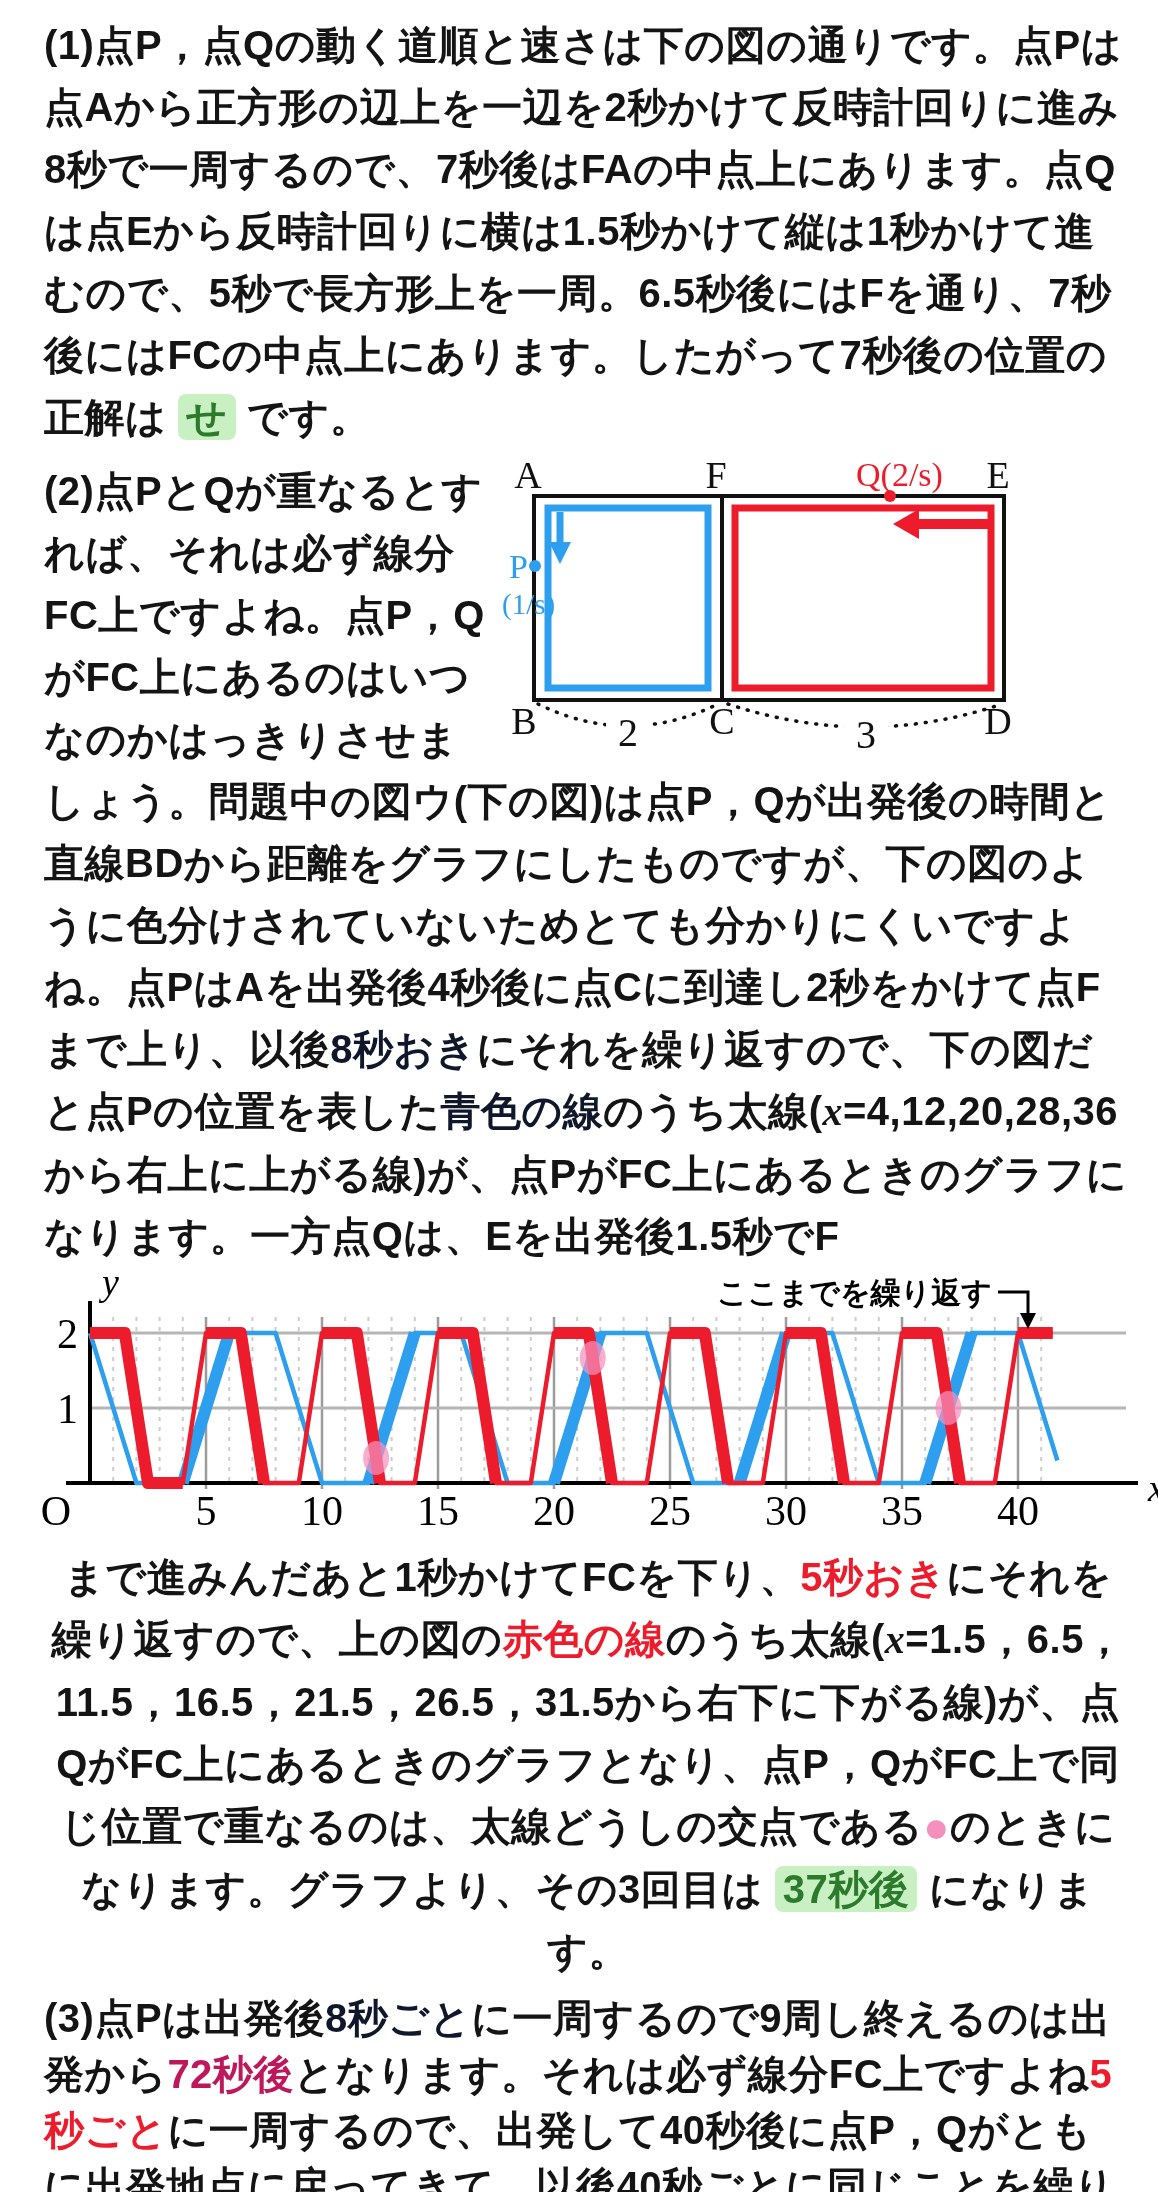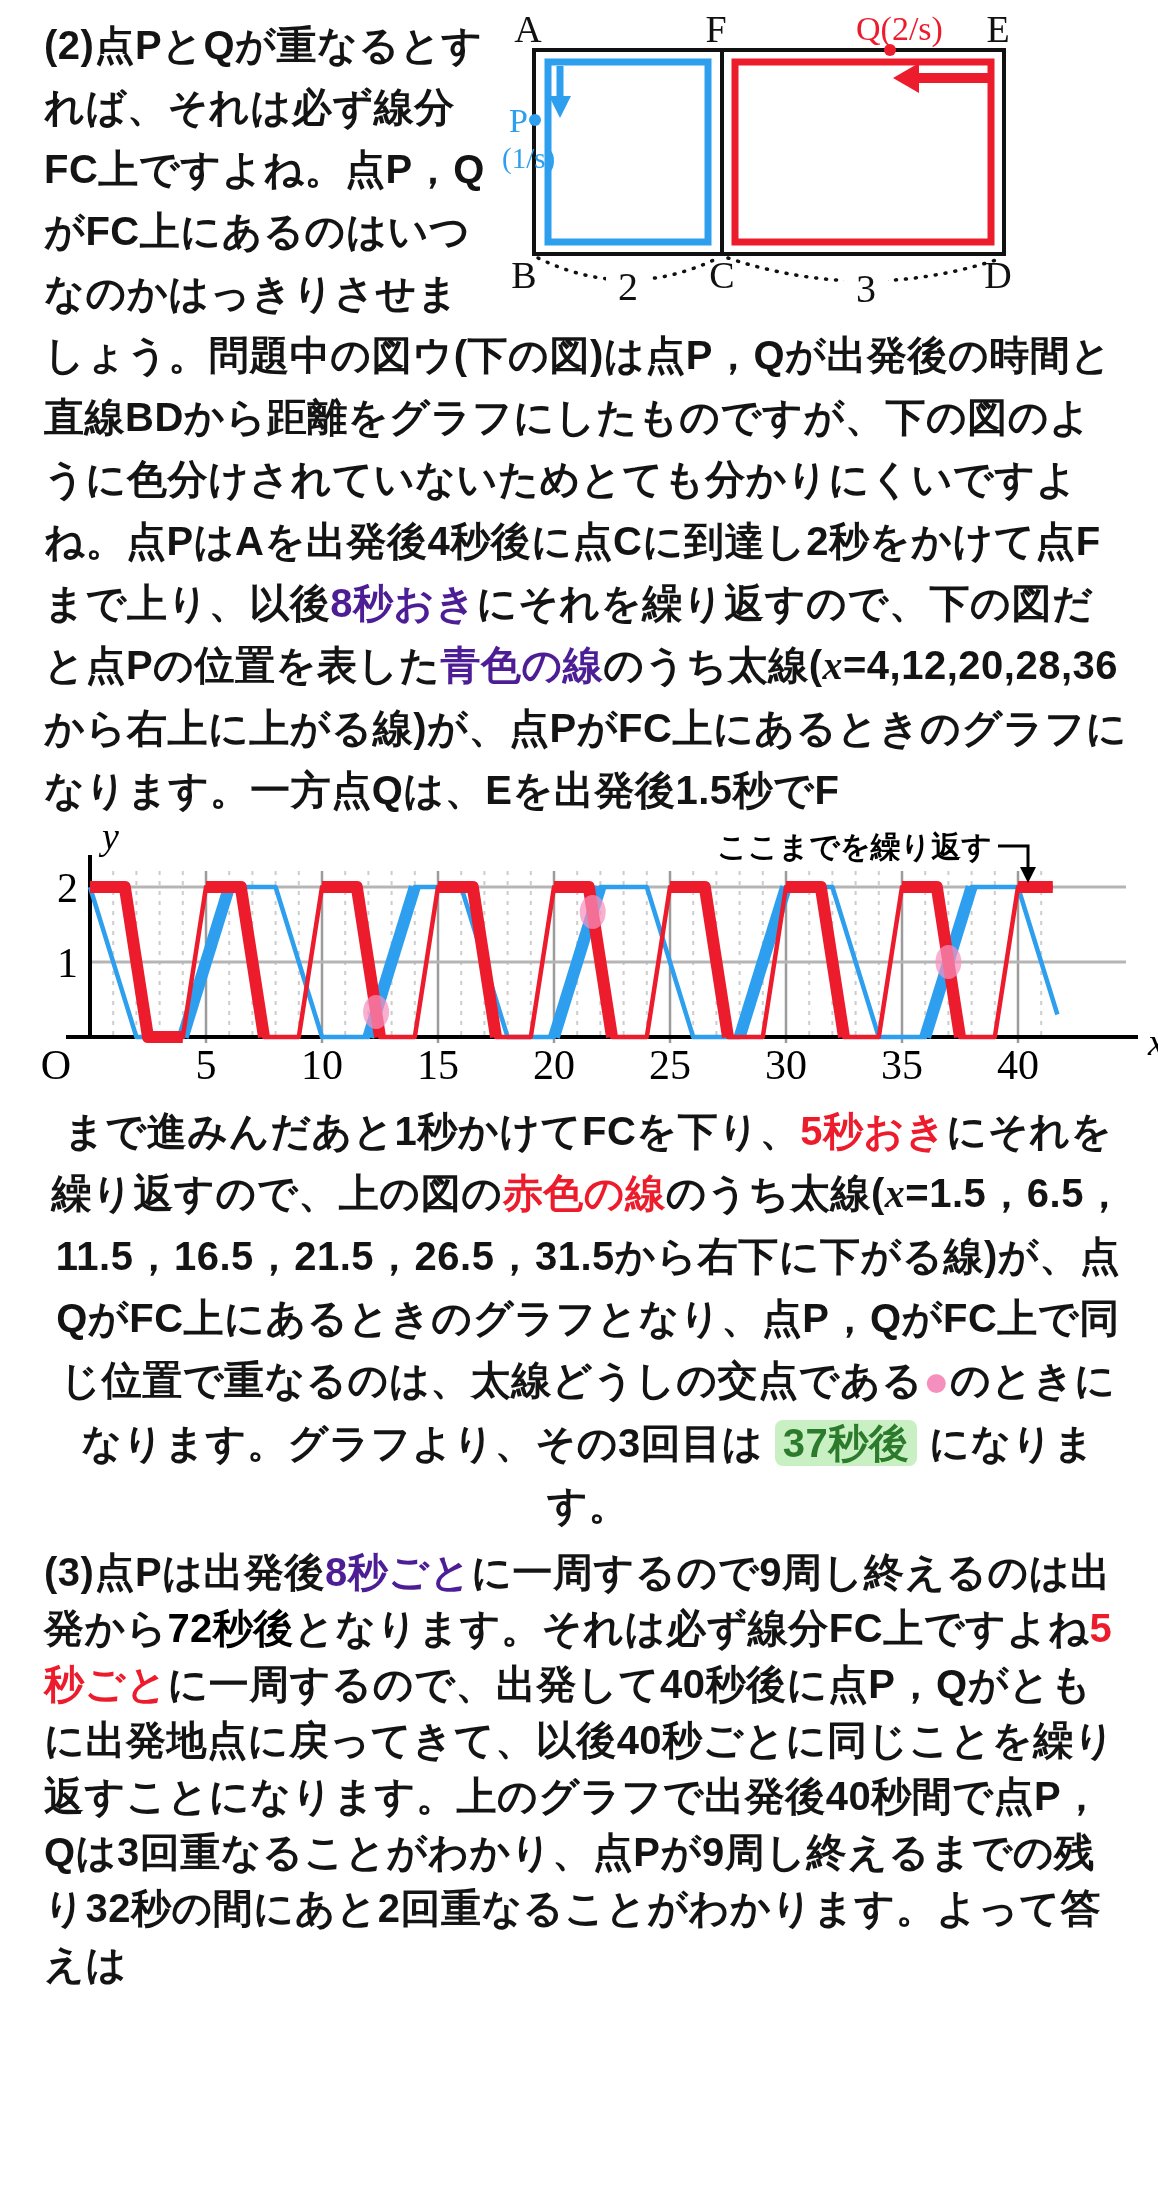--- a/index.html
+++ b/index.html
@@ -11,23 +11,23 @@
   .page{padding:14px 26px 0 44px;}
   .para{
     margin:0;font-size:40px;font-weight:700;line-height:62px;
     letter-spacing:0.5px;text-align:left;color:#141414;
   }
   .p1{margin-bottom:12px;}
   .p2wrap{margin:0;}
   .p4{margin:0 0 8px 0;text-align:center;}
   .p5{line-height:56px;margin:0;}
   .hl{background:#c9f0c2;color:#2c7a2c;border-radius:8px;padding:1px 8px;}
-  .tblue{color:#4c1d95;}
+  .tblue{color:#0f172a;}
   .tred{color:#ed1c2c;}
-  .tgreen{color:#000000;}
+  .tgreen{color:#be185d;}
   .mx{font-family:"Liberation Serif","DejaVu Serif",serif;font-style:italic;font-weight:700;}
   .pinkdot{color:#f590be;font-size:1.1em;vertical-align:-2px;}
   .diagram{
     float:right;width:630px;height:300px;margin:2px 0 2px 12px;
   }
   .diagram svg{display:block;}
   #graph{margin:4px 0 6px -18px;}
   
   .dlabel{font-family:"Liberation Serif","DejaVu Serif",serif;font-size:38px;fill:#111;}
   .dlabel-sm{font-family:"Liberation Serif","DejaVu Serif",serif;font-size:40px;fill:#111;}
@@ -35,20 +35,21 @@
   .dred{font-family:"Liberation Serif","DejaVu Serif",serif;font-size:34px;fill:#ed1c2c;}
   .tick{font-family:"Liberation Serif","DejaVu Serif",serif;font-size:42px;fill:#000;}
   .axis-var{font-family:"Liberation Serif","DejaVu Serif",serif;font-size:38px;font-style:italic;fill:#000;}
   .anno{font-family:"Liberation Sans","DejaVu Sans",sans-serif;font-size:30px;font-weight:700;fill:#000;}
 </style>
 </head>
 <body>
 
 <div class="page">
 
+  <p class="para p1"><span>(1)点P，点Qの動く道順と速さは下の図の通りです。点Pは点Aから正方形の辺上を一辺を2秒かけて反時計回りに進み8秒で一周するので、7秒後はFAの中点上にあります。点Qは点Eから反時計回りに横は1.5秒かけて縦は1秒かけて進むので、5秒で長方形上を一周。6.5秒後にはFを通り、7秒後にはFCの中点上にあります。したがって7秒後の位置の正解は </span><span class="hl">せ</span><span> です。</span></p>
 
   <div class="p2wrap">
     <div class="diagram">
       <svg viewBox="0 0 630 300" width="630" height="300">
         <rect x="32" y="34" width="470" height="204" fill="#ffffff" stroke="#111" stroke-width="4"></rect>
         <line x1="220" y1="34" x2="220" y2="238" stroke="#111" stroke-width="4"></line>
         <rect x="46" y="46" width="160" height="180" fill="none" stroke="#2e9fee" stroke-width="7"></rect>
         <rect x="233" y="46" width="256" height="180" fill="none" stroke="#ed1c2c" stroke-width="7"></rect>
         <line x1="58" y1="50" x2="58" y2="84" stroke="#2e9fee" stroke-width="7"></line>
         <polygon points="47,80 69,80 58,102" fill="#2e9fee"></polygon>

